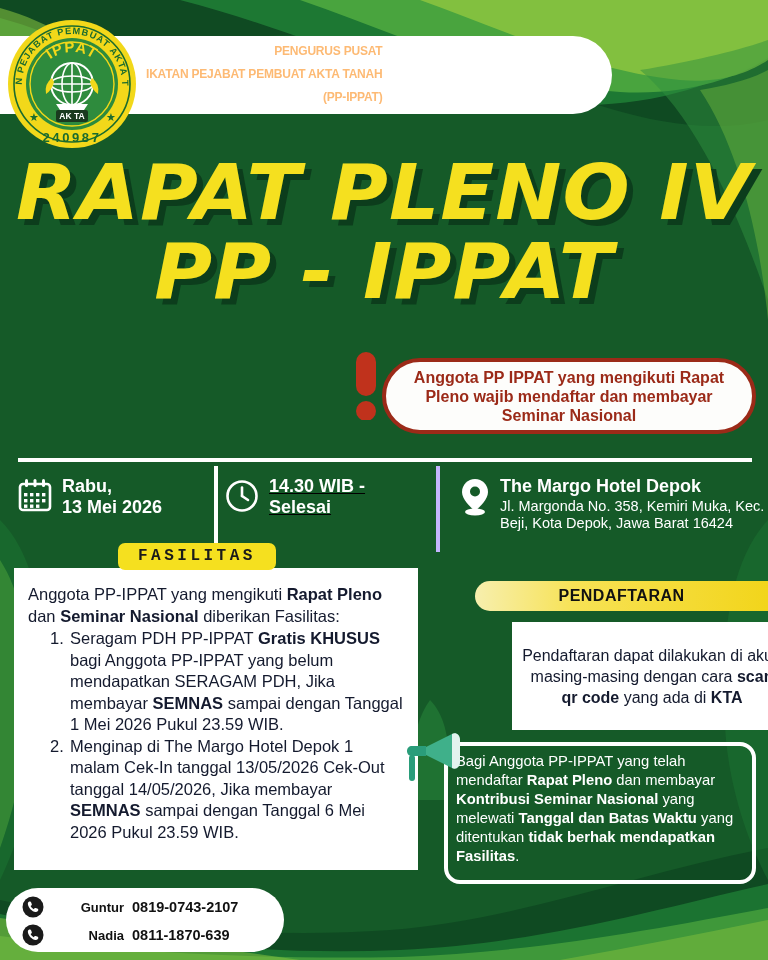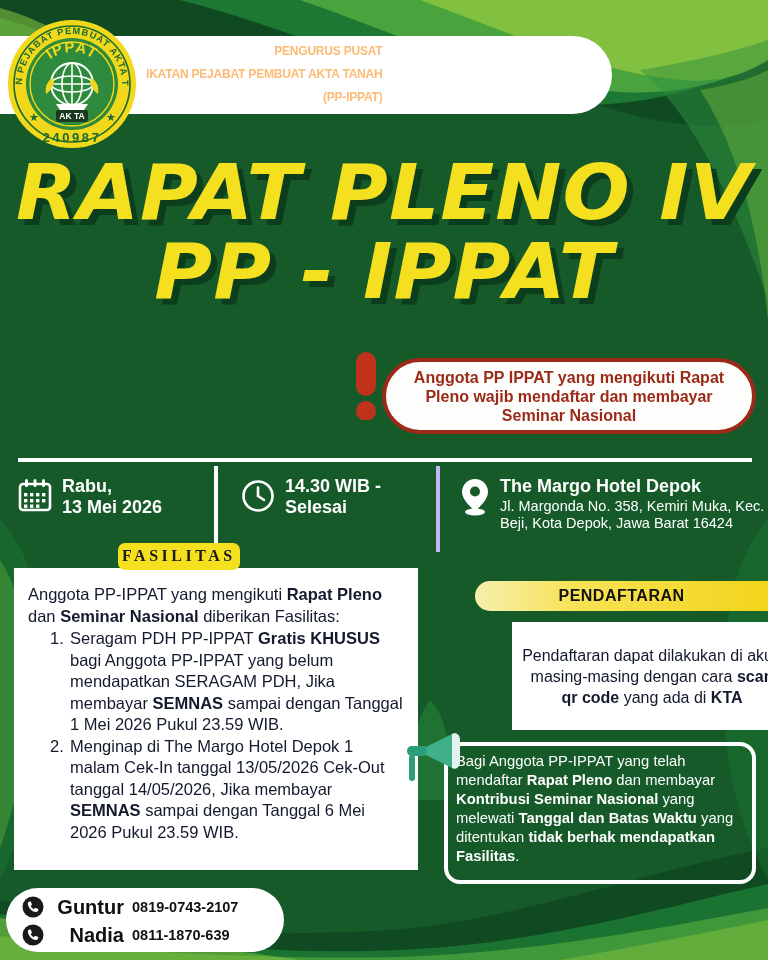--- a/index.html
+++ b/index.html
@@ -63,34 +63,34 @@
   .notice-text {
     color:#9b2a18; font-weight:bold; font-size:16px;
     line-height:19px; text-align:center; padding:0 14px;
   }
 
   
   .info-rule { position:absolute; left:18px; top:458px; width:734px; height:4px; background:#ffffff; z-index:5; }
   .info-row { position:absolute; left:0; top:466px; width:768px; height:86px; z-index:5; display:flex; }
   .info-cell { display:flex; align-items:flex-start; gap:10px; padding-top:10px; }
   .cell-date { width:214px; padding-left:18px; }
-  .cell-time { width:222px; padding-left:23px; border-left:4px solid #ffffff; }
+  .cell-time { width:222px; padding-left:7px; border-left:4px solid #ffffff;text-decoration:underline; }
   .cell-place { flex:1; padding-left:20px; border-left:4px solid #c4b5fd; }
   .info-icon { flex:0 0 auto; margin-top:2px; }
   .info-text { color:#ffffff; font-weight:bold; font-size:18px; line-height:21px; }
   .place-title { color:#ffffff; font-weight:bold; font-size:18px; line-height:21px; }
   .place-addr { color:#ffffff; font-weight:normal; font-size:14.5px; line-height:16.5px; margin-top:1px; }
 
   
   .fasilitas-badge {
     position:absolute; left:118px; top:543px; z-index:7;
     background:#f5e01f; color:#1a1a1a;
-    font-family:Liberation Serif, serif; font-weight:bold;
+    font-family:Liberation Mono, monospace; font-weight:bold;
     font-size:16px; letter-spacing:3.5px;
-    padding:4px 4px 5px; border-radius:7px;
+    padding:4px 20px 5px; border-radius:7px;
   }
   .fasilitas-card {
     position:absolute; left:14px; top:568px; width:404px; height:302px;
     background:#ffffff; z-index:6;
     padding:16px 14px 10px 14px;
   }
   .fas-intro { color:#141a2e; font-size:16.5px; line-height:21.5px; }
   .fas-list { list-style:none; counter-reset:f; margin-top:1px; padding-left:22px; }
   .fas-list li {
     counter-increment:f;
@@ -112,21 +112,21 @@
     display:flex; align-items:center; justify-content:center;
   }
   .nara-tab span { color:#ffffff; font-weight:bold; font-size:16px; letter-spacing:0.6px; }
   .nara-card {
     position:absolute; left:6px; top:888px; z-index:8;
     width:278px; height:64px;
     background:#ffffff; border-radius:32px;
     padding:5px 8px 0 16px;
   }
   .nara-row { display:flex; align-items:center; gap:8px; height:28px; }
-  .nara-name { color:#111111; font-weight:bold; font-size:20px; width:72px; text-align:right; }
+  .nara-name { color:#111111; font-weight:bold; font-size:13px; width:72px; text-align:right; }
   .nara-phone { color:#111111; font-weight:bold; font-size:14.5px; }
 
   
   .pend-header {
     position:absolute; left:475px; top:581px; z-index:7;
     width:293px; height:30px;
     background:linear-gradient(90deg,#f7efae 0%,#f7e255 34%,#f2d51b 100%);
     border-radius:15px 0 0 15px;
     display:flex; align-items:center; justify-content:center;
   }

